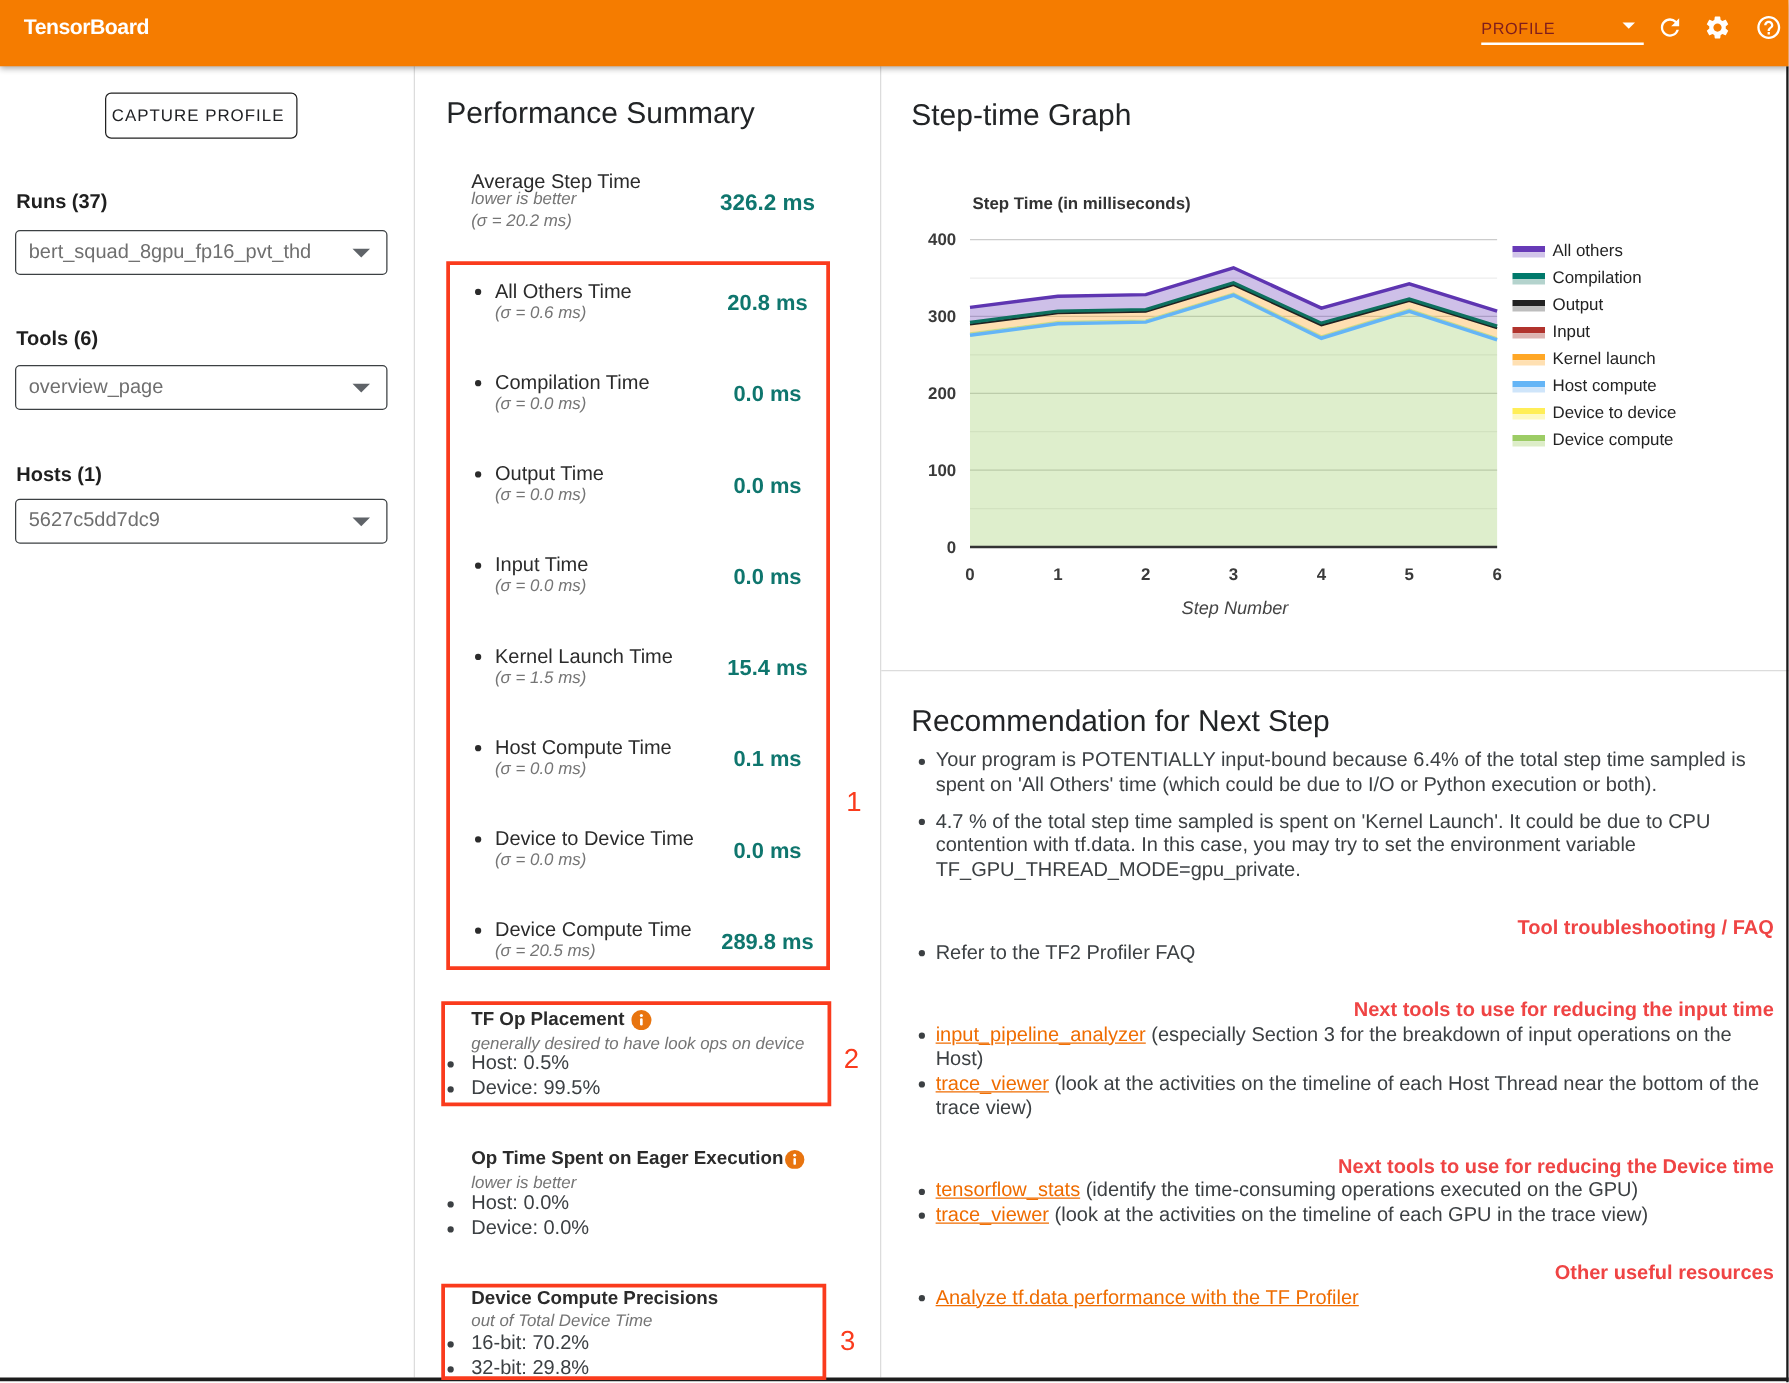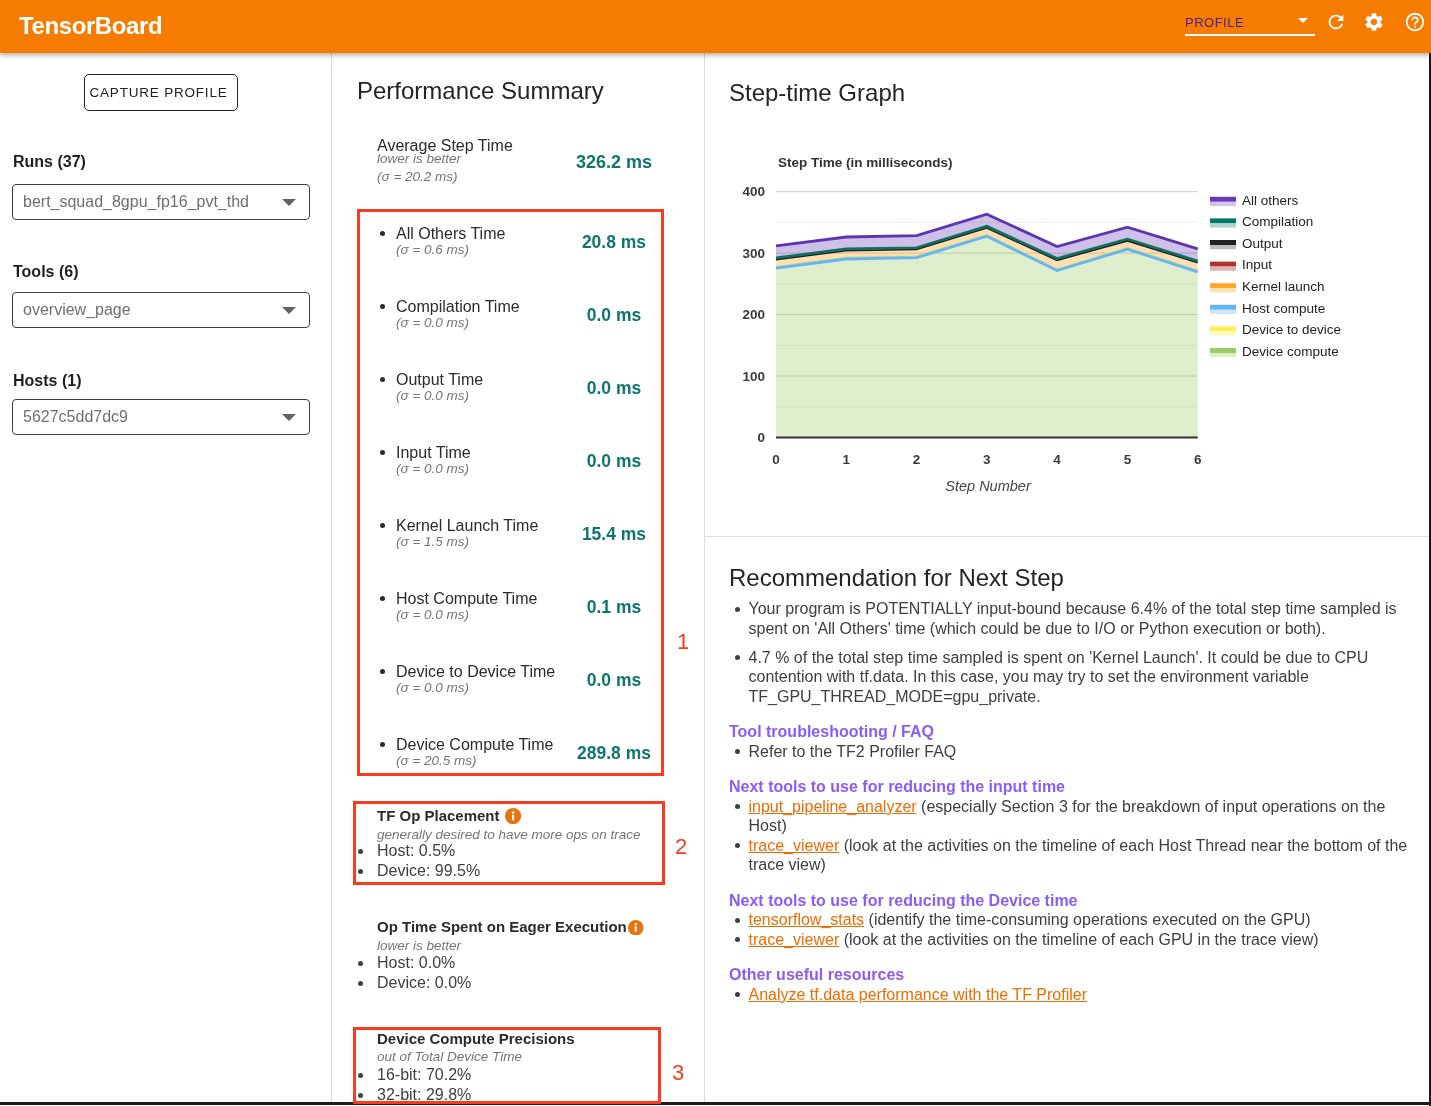--- a/index.html
+++ b/index.html
@@ -1,19 +1,19 @@
 <!DOCTYPE html>
 <html><head><meta charset="utf-8"><style>
 * { margin:0; padding:0; box-sizing:border-box; }
 body { font-family:"Liberation Sans", sans-serif; background:#fff; }
 #page { position:relative; width:1431px; height:1106px; overflow:hidden; background:#fff; }
 .abs { position:absolute; }
 #header { position:absolute; left:0; top:0; width:1431px; height:53px; background:#f57c00;
   box-shadow:0 2px 5px rgba(0,0,0,0.35); z-index:10; }
-#logo { position:absolute; left:19px; top:11.5px; color:#fff; font-size:24px; font-weight:bold; letter-spacing:-0.4px; }
+#logo { position:absolute; left:19px; top:11.5px; color:#fff; font-size:17px; font-weight:bold; letter-spacing:-0.4px; }
 .vline { position:absolute; top:53px; width:1px; height:1049px; background:#dcdcdc; }
 #capture { position:absolute; left:84px; top:74px; width:154px; height:37px; border:1px solid #222;
   border-radius:5px; text-align:center; line-height:35px; font-size:13.5px; letter-spacing:0.8px; color:#202124; text-indent:-5px; }
 .sb-label { position:absolute; left:13px; font-size:16px; font-weight:bold; color:#1f1f1f;text-align:right; }
 .sel { position:absolute; left:12px; width:298px; height:36px; border:1px solid #3c4043; border-radius:4px;
   font-size:16px; color:#6f6f6f; line-height:34px; padding-left:10px; background:#fff; }
 .sel .arr { position:absolute; right:13px; top:14px; width:0; height:0;
   border-left:7px solid transparent; border-right:7px solid transparent; border-top:7.5px solid #5f6368; }
 .h1 { position:absolute; font-size:24px; color:#222426; }
 .mname { position:absolute; left:396px; font-size:16px; line-height:18px; font-weight:normal; color:#2b2b2b; }
@@ -26,34 +26,34 @@
 .sec-t { position:absolute; left:377px; font-size:15px; line-height:18px; font-weight:bold; color:#2b2b2b; }
 .sec-i { position:absolute; left:377px; font-size:13.5px; line-height:16px; font-style:italic; color:#757575; }
 .sec-li { position:absolute; left:377px; font-size:16px; line-height:18px; color:#3c4043; }
 #rec { position:absolute; left:729px; top:599px; width:690px; font-size:16px; line-height:19.5px; color:#3c4043; }
 #rec ul { list-style:none; margin:0; padding:0 0 0 19.5px; }
 #rec li { position:relative; }
 #rec li::before { content:""; position:absolute; left:-14px; top:7.5px; width:5px; height:5px; border-radius:50%; background:#3c4043; }
 #rec .blist li { margin-bottom:9.5px; }
 #rec ul li { margin-bottom:0; }
 #rec .blist li { margin-bottom:9.5px !important; }
-#rec h3 { font-size:16px; font-weight:bold; color:#8b5cf6; margin:16px 0 0 0; }
+#rec h3 { font-size:16px; font-weight:bold; color:#ef4444; margin:27px 0 0 0;text-align:right; }
 #rec a { color:#ef6c00; text-decoration:underline; }
 #chart { position:absolute; left:705px; top:140px; }
 </style></head><body>
 <div id="page">
   <div class="vline" style="left:331px"></div>
   <div class="vline" style="left:704px"></div>
   <div class="abs" style="left:705px;top:536px;width:726px;height:1px;background:#dcdcdc"></div>
   <div class="abs" style="left:1429px;top:53px;width:2px;height:1053px;background:#1a1a1a"></div>
   <div class="abs" style="left:0;top:1102px;width:1431px;height:3.3px;background:#1c1c1c"></div>
 
   <div id="header">
     <div id="logo">TensorBoard</div>
-    <div class="abs" style="left:1185px;top:14.5px;color:#4c1d95;font-size:13px;letter-spacing:0.5px">PROFILE</div>
+    <div class="abs" style="left:1185px;top:14.5px;color:#7f1d1d;font-size:13px;letter-spacing:0.5px">PROFILE</div>
     <div class="abs" style="left:1298px;top:18px;width:0;height:0;border-left:5.5px solid transparent;border-right:5.5px solid transparent;border-top:5.5px solid #fff"></div>
     <div class="abs" style="left:1185px;top:34px;width:130px;height:1.5px;background:#fff"></div>
     <svg class="abs" style="left:1325px;top:11px" width="22" height="22" viewBox="0 0 24 24" fill="#fff">
         <path d="M17.65 6.35A7.95 7.95 0 0 0 12 4c-4.42 0-7.99 3.58-7.99 8s3.57 8 7.99 8c3.73 0 6.84-2.55 7.73-6h-2.08a5.99 5.99 0 0 1-5.65 4c-3.31 0-6-2.69-6-6s2.69-6 6-6c1.66 0 3.14.69 4.22 1.78L13 11h7V4l-2.35 2.35z"></path>
       </svg>
     <svg class="abs" style="left:1363px;top:11px" width="22" height="22" viewBox="0 0 24 24" fill="#fff">
         <path d="M19.14 12.94c.04-.3.06-.61.06-.94 0-.32-.02-.64-.07-.94l2.03-1.58c.18-.14.23-.41.12-.61l-1.92-3.32c-.12-.22-.37-.29-.59-.22l-2.39.96c-.5-.38-1.03-.7-1.62-.94l-.36-2.54c-.04-.24-.24-.41-.48-.41h-3.84c-.24 0-.43.17-.47.41l-.36 2.54c-.59.24-1.13.57-1.62.94l-2.39-.96c-.22-.08-.47 0-.59.22L2.74 8.87c-.12.21-.08.47.12.61l2.03 1.58c-.05.3-.09.63-.09.94s.02.64.07.94l-2.03 1.58c-.18.14-.23.41-.12.61l1.92 3.32c.12.22.37.29.59.22l2.39-.96c.5.38 1.03.7 1.62.94l.36 2.54c.05.24.24.41.48.41h3.84c.24 0 .44-.17.47-.41l.36-2.54c.59-.24 1.13-.56 1.62-.94l2.39.96c.22.08.47 0 .59-.22l1.92-3.32c.12-.22.07-.47-.12-.61l-2.01-1.58zM12 15.6c-1.98 0-3.6-1.62-3.6-3.6s1.62-3.6 3.6-3.6 3.6 1.62 3.6 3.6-1.62 3.6-3.6 3.6z"></path>
       </svg>
     <svg class="abs" style="left:1404px;top:11px" width="22" height="22" viewBox="0 0 24 24" fill="#fff">
         <path d="M11 18h2v-2h-2v2zm1-16C6.48 2 2 6.48 2 12s4.48 10 10 10 10-4.48 10-10S17.52 2 12 2zm0 18c-4.41 0-8-3.59-8-8s3.59-8 8-8 8 3.59 8 8-3.59 8-8 8zm0-14c-2.21 0-4 1.79-4 4h2c0-1.1.9-2 2-2s2 .9 2 2c0 2-3 1.75-3 5h2c0-2.25 3-2.5 3-5 0-2.21-1.79-4-4-4z"></path>
@@ -112,21 +112,21 @@
   <div class="rednum" style="left:677px;top:629px">1</div>
   <div class="rednum" style="left:675px;top:834px">2</div>
   <div class="rednum" style="left:672px;top:1060px">3</div>
 
   <div class="sec-t" style="top:807px">TF Op Placement</div>
   <svg class="abs" style="left:505.4px;top:807.8px" width="16.2" height="16.2" viewBox="0 0 24 24">
       <circle cx="12" cy="12" r="12" fill="#e8740f"></circle>
       <rect x="10.45" y="9.8" width="3.1" height="8.6" rx="1.5" fill="#fff"></rect>
       <circle cx="12" cy="6.5" r="1.85" fill="#fff"></circle>
     </svg>
-  <div class="sec-i" style="top:826.5px">generally desired to have more ops on trace</div>
+  <div class="sec-i" style="top:826.5px">generally desired to have look ops on device</div>
   <div class="dot2" style="left:358px;top:849px"></div>
   <div class="sec-li" style="top:842px">Host: 0.5%</div>
   <div class="dot2" style="left:358px;top:868.5px"></div>
   <div class="sec-li" style="top:861.5px">Device: 99.5%</div>
 
   <div class="sec-t" style="top:918px">Op Time Spent on Eager Execution</div>
   <svg class="abs" style="left:628.2px;top:919.7px" width="15.5" height="15.5" viewBox="0 0 24 24">
       <circle cx="12" cy="12" r="12" fill="#e8740f"></circle>
       <rect x="10.45" y="9.8" width="3.1" height="8.6" rx="1.5" fill="#fff"></rect>
       <circle cx="12" cy="6.5" r="1.85" fill="#fff"></circle>

